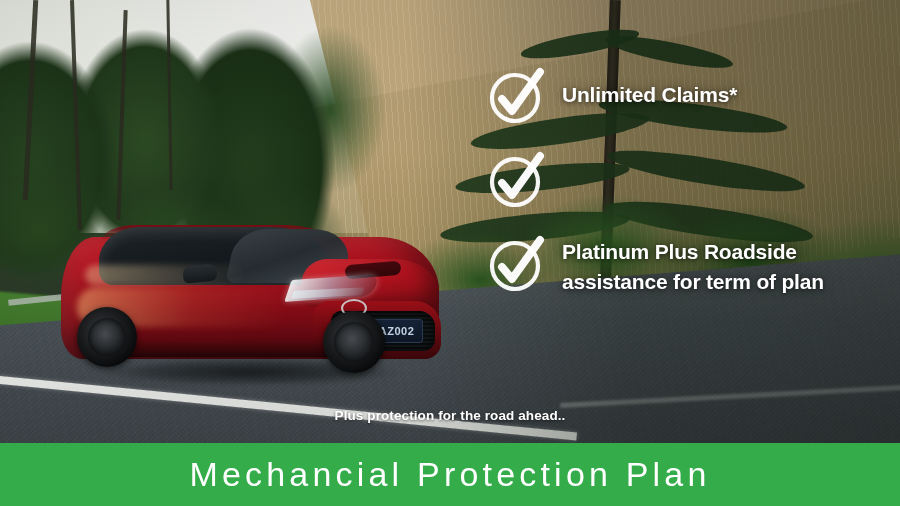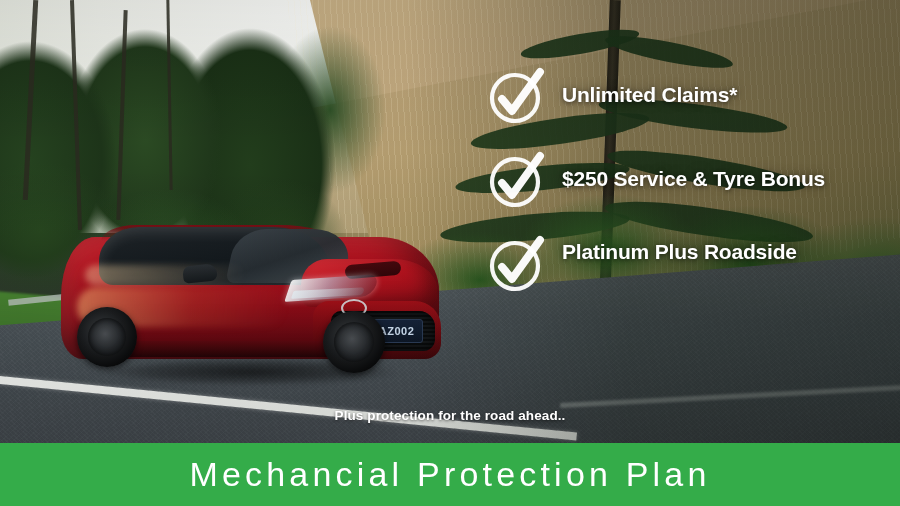--- a/index.html
+++ b/index.html
@@ -532,32 +532,32 @@
       <div class="feature-text">Unlimited Claims*</div>
     </div>
 
     <div class="feature">
       <span class="check-icon">
         <svg viewBox="0 0 60 60" xmlns="http://www.w3.org/2000/svg">
           <circle cx="29" cy="32" r="23" fill="none" stroke="#ffffff" stroke-width="4.2" opacity="0.95"></circle>
           <path d="M16 33 L26 45 L54 6" fill="none" stroke="#ffffff" stroke-width="8" stroke-linecap="round" stroke-linejoin="round" opacity="0.97"></path>
         </svg>
       </span>
-      <div class="feature-text">$250 Service &amp; Tyre Bonus</div>
     </div>
 
     <div class="feature tall">
       <span class="check-icon">
         <svg viewBox="0 0 60 60" xmlns="http://www.w3.org/2000/svg">
           <circle cx="29" cy="32" r="23" fill="none" stroke="#ffffff" stroke-width="4.2" opacity="0.95"></circle>
           <path d="M16 33 L26 45 L54 6" fill="none" stroke="#ffffff" stroke-width="8" stroke-linecap="round" stroke-linejoin="round" opacity="0.97"></path>
         </svg>
       </span>
       <div class="feature-text">
         <div>Platinum Plus Roadside</div>
+        <div>assistance for term of plan</div>
       </div>
     </div>
 
   </div>
 
   <div class="caption">Plus protection for the road ahead..</div>
 
   <div class="footer-bar">
     <div class="footer-title">Mechancial Protection Plan</div>
   </div>

